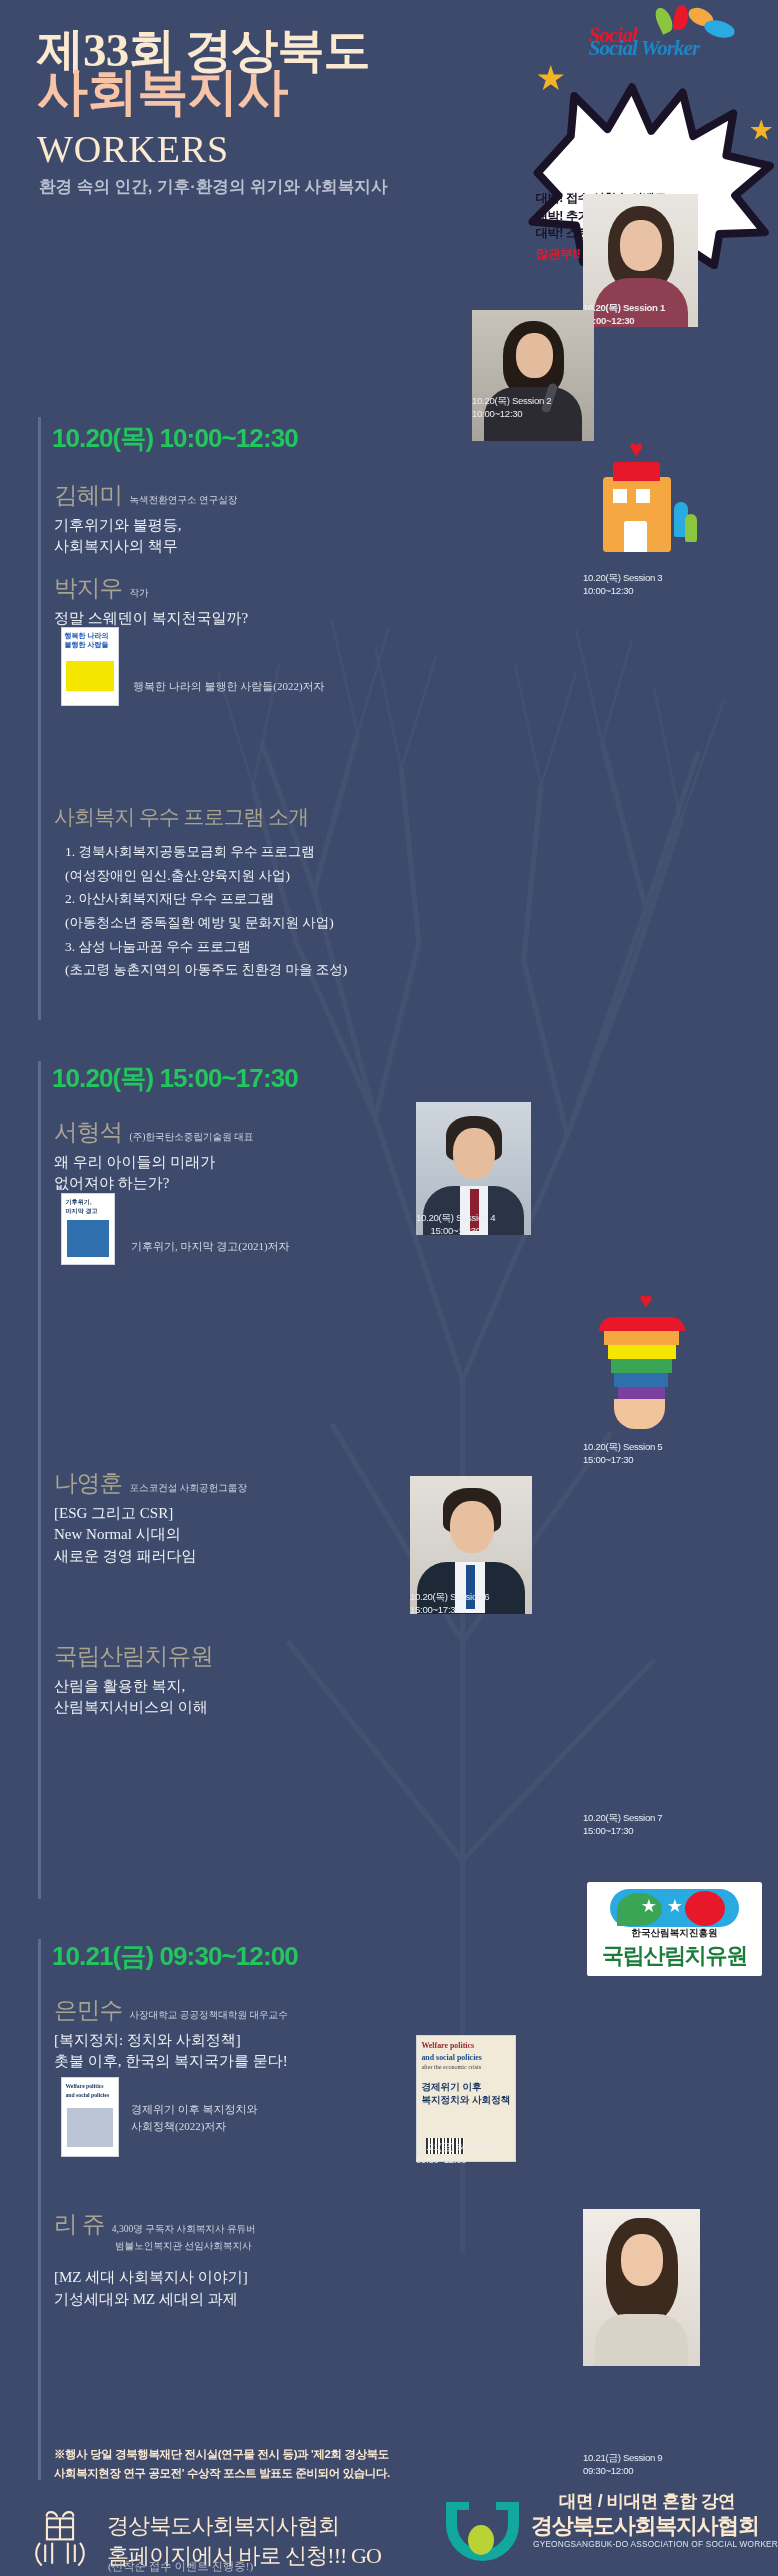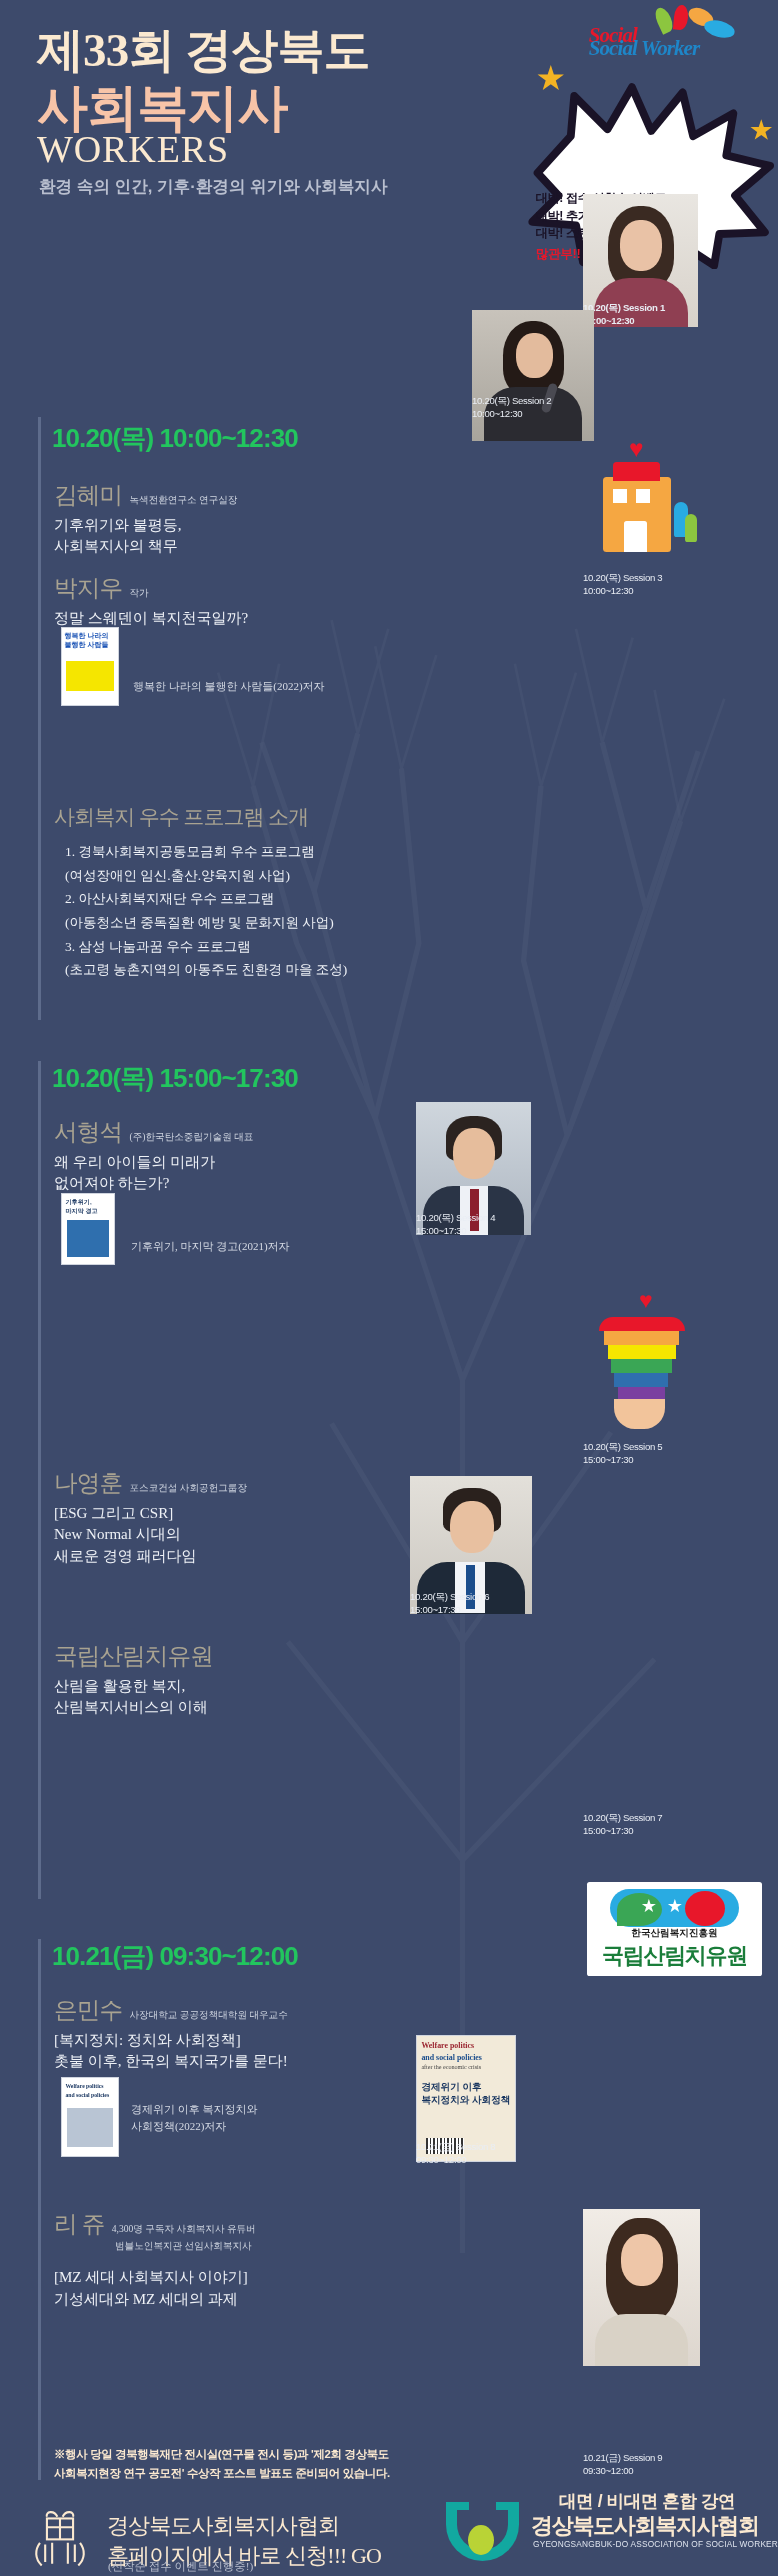--- a/index.html
+++ b/index.html
@@ -24,21 +24,21 @@
   }
   #tree-main { left: 157px; top: 332px; width: 611px; height: 1921px; }
 
   
   .title-1 {
     position: absolute; left: 37px; top: 19px;
     font-family: "Liberation Serif", serif;
     font-size: 47px; font-weight: 700; color: #fbe9d0; letter-spacing: -0.9px;
   }
   .title-2 {
-    position: absolute; left: 37px; top: 74px;
+    position: absolute; left: 37px; top: 58px;
     font-family: "Liberation Serif", serif;
     font-size: 51px; font-weight: 700; color: #f7c4a8; letter-spacing: -0.9px;
   }
   .title-3 {
     position: absolute; left: 37px; top: 127px;
     font-family: "Liberation Serif", serif;
     font-size: 38px; font-weight: 400; color: #fbe9d0; letter-spacing: 0.9px;
   }
   .subtitle {
     position: absolute; left: 39px; top: 175px;
@@ -308,21 +308,21 @@
   </div>
   <div class="booknote" style="position:absolute;left:131px;top:1239px;font-family:'Liberation Serif',serif;font-size:11px;color:#d6dbe5;">기후위기, 마지막 경고(2021)저자</div>
   <div class="photo" style="left:416px;top:1102px;width:115px;height:133px;">
     <div class="ph-bg" style="background:linear-gradient(#cfd6dd,#aeb7c2);"></div>
     <div style="position:absolute;left:30px;top:14px;width:56px;height:45px;background:#2b2320;border-radius:44% 44% 20% 20%;"></div>
     <div style="position:absolute;left:37px;top:26px;width:42px;height:51px;background:#e6bd9c;border-radius:46%;"></div>
     <div style="position:absolute;left:7px;top:84px;width:101px;height:54px;background:#2a3446;border-radius:30px 30px 0 0;"></div>
     <div style="position:absolute;left:44px;top:84px;width:28px;height:49px;background:#eef1f6;"></div>
     <div style="position:absolute;left:54px;top:87px;width:8.7px;height:42px;background:#8b1f2d;"></div>
   </div>
-  <div class="sesslabel" style="left:416px;top:1212px;">10.20(목) Session 4
+  <div class="sesslabel" style="left:416px;top:1212px;text-align:center;">10.20(목) Session 4
 15:00~17:30</div>
 
   <div class="illus" style="left:583px;top:1301px;width:131px;height:131px;">
     <div style="position:absolute;left:56px;top:-12.2px;font-size:23px;color:#e8172a;line-height:1;">♥</div>
     <div style="position:absolute;left:15.7px;top:15.7px;width:86px;height:14px;background:#e8172a;border-radius:44px 44px 0 0;"></div>
     <div style="position:absolute;left:21px;top:30px;width:75px;height:14px;background:#f5a742;"></div>
     <div style="position:absolute;left:24.5px;top:44px;width:68px;height:14px;background:#f5e600;"></div>
     <div style="position:absolute;left:28px;top:58px;width:61px;height:14px;background:#3aa655;"></div>
     <div style="position:absolute;left:31px;top:72px;width:54px;height:14px;background:#2f6fae;"></div>
     <div style="position:absolute;left:35px;top:86px;width:47px;height:14px;background:#7b3fa0;"></div>

